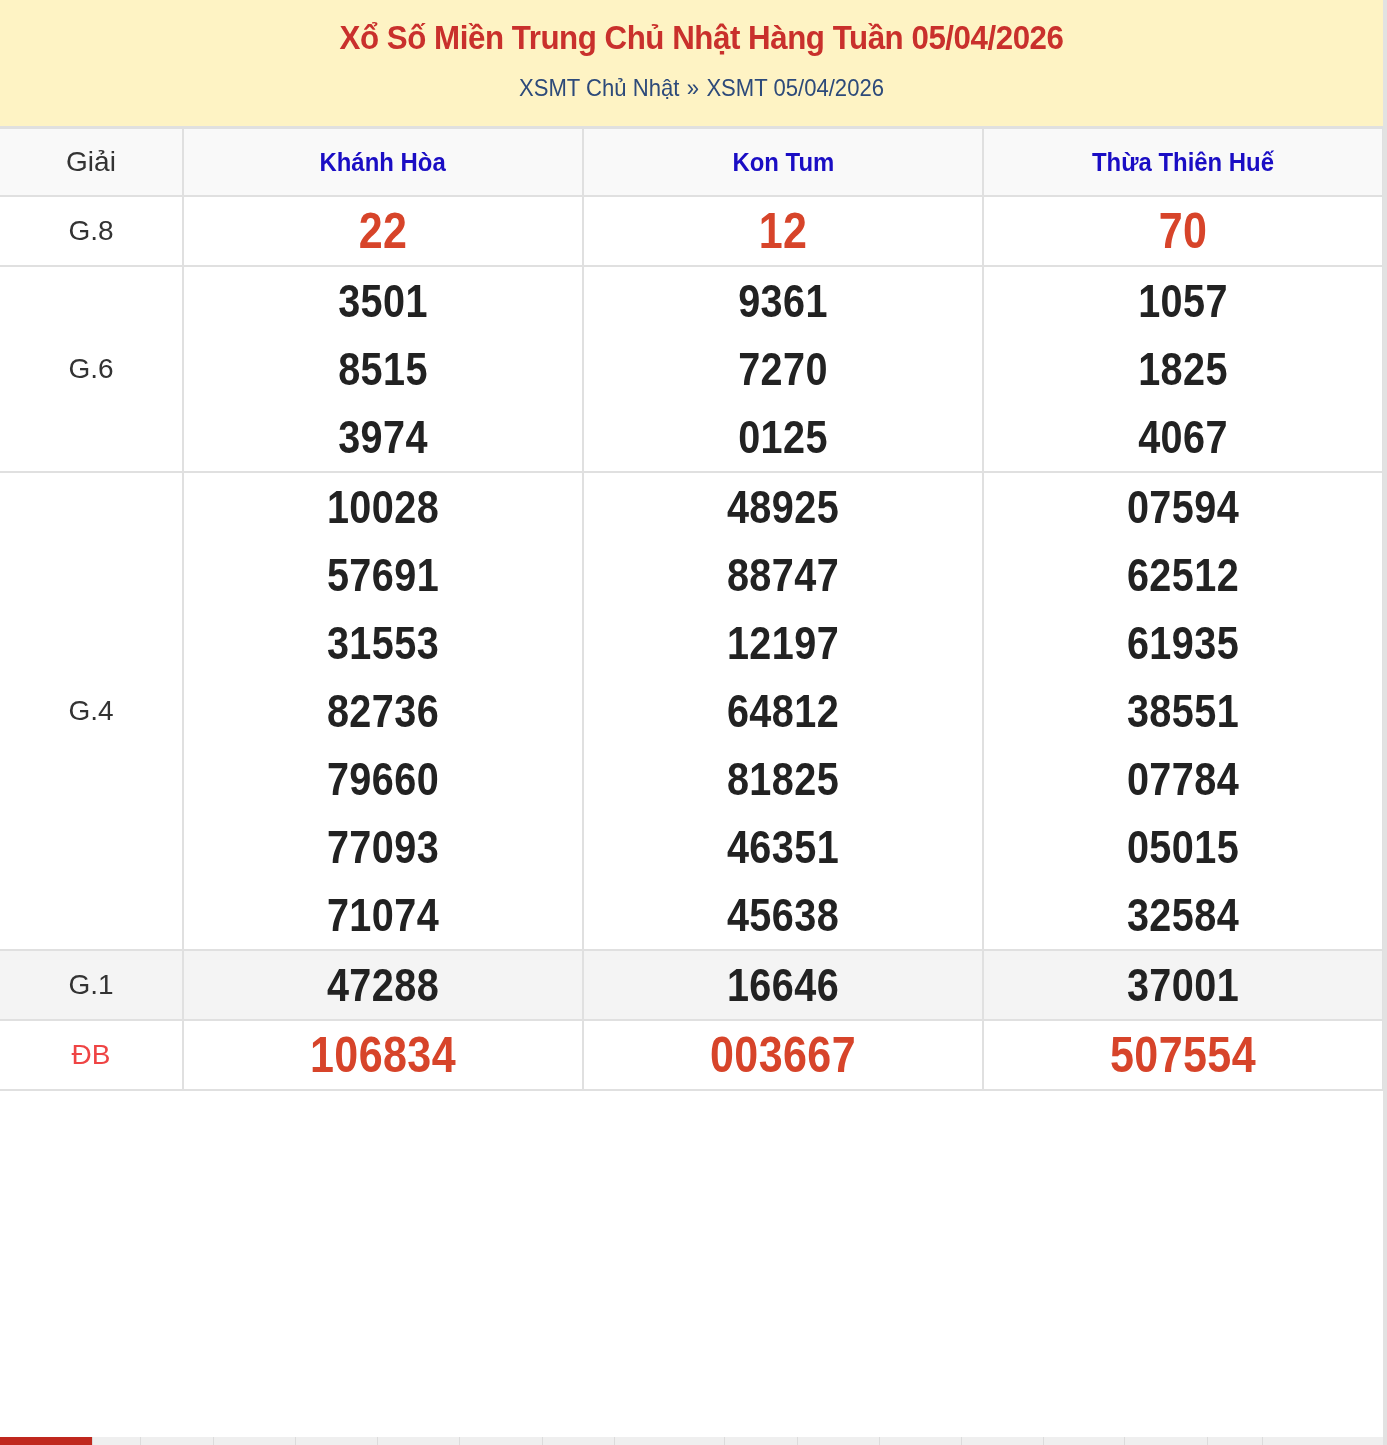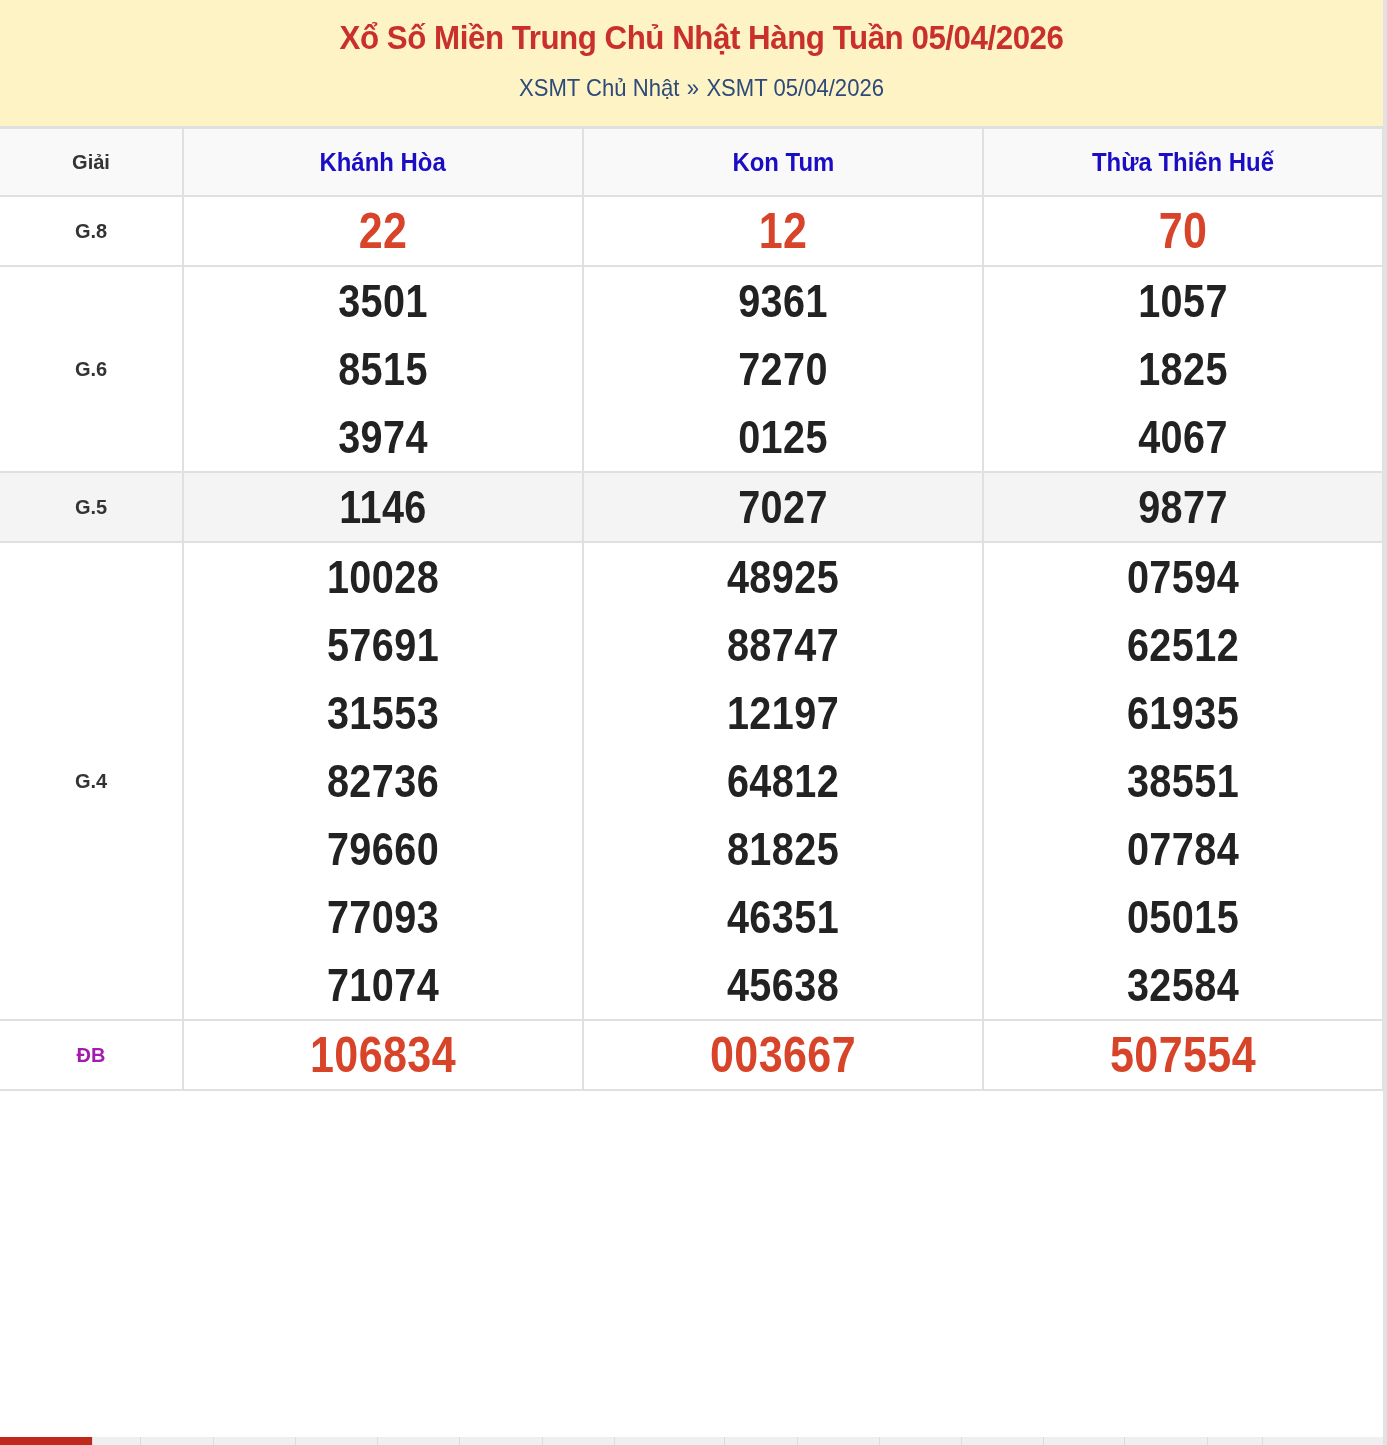--- a/index.html
+++ b/index.html
@@ -30,31 +30,31 @@
     position: absolute; left: 0; top: 127px; width: 1383px;
     border-collapse: collapse; table-layout: fixed;
   }
   table.results col.c0 { width: 183px; }
   table.results col.cn { width: 400px; }
   table.results th, table.results td {
     border: 2px solid #e0e0e0; text-align: center; vertical-align: middle; padding: 0;
   }
   table.results tr > :first-child { border-left: none; }
   thead th { height: 66px; background: #f9f9f9; }
-  .lbl { font-size: 20px; color: #333; font-weight: bold; }
+  .lbl { font-size: 28px; color: #333; font-weight: normal; }
   .prov { font-size: 26px; font-weight: bold; color: #1a0dc4; transform: scaleX(0.92); display: inline-block; }
   tr.alt td { background: #f4f4f4; }
   tr.plain td { background: #fff; }
   .num {
     display: block; font-weight: bold; color: #222; font-size: 46px; line-height: 68px;
     transform: scaleX(0.86); letter-spacing: 0.5px;
   }
   .num.red { color: #d7442a; font-size: 50px; }
   .num.db { color: #d7442a; font-size: 50px; }
-  .lbl.red { color: #a21caf; }
+  .lbl.red { color: #ef4444; }
 
   .tabstrip {
     position: absolute; left: 0; top: 1437px; width: 1383px; height: 8px;
     display: flex; background: #efefef;
   }
   .tab { height: 8px; border-right: 1px solid #dcdcdc; box-sizing: border-box; background: #efefef; }
   .tab.active { background: #c0281e; }
   .gutter { position: absolute; left: 1383px; top: 0; width: 4px; height: 1445px; background: #e2e2e2; }
 </style>
 </head>
@@ -107,32 +107,20 @@
             <span class="num">9361</span>
             <span class="num">7270</span>
             <span class="num">0125</span>
           </td>
           <td>
             <span class="num">1057</span>
             <span class="num">1825</span>
             <span class="num">4067</span>
           </td>
         </tr>
-        <tr class="alt">
-          <td><span class="lbl">G.5</span></td>
-          <td>
-            <span class="num">1146</span>
-          </td>
-          <td>
-            <span class="num">7027</span>
-          </td>
-          <td>
-            <span class="num">9877</span>
-          </td>
-        </tr>
         <tr class="plain">
           <td><span class="lbl">G.4</span></td>
           <td>
             <span class="num">10028</span>
             <span class="num">57691</span>
             <span class="num">31553</span>
             <span class="num">82736</span>
             <span class="num">79660</span>
             <span class="num">77093</span>
             <span class="num">71074</span>
@@ -147,20 +135,32 @@
             <span class="num">45638</span>
           </td>
           <td>
             <span class="num">07594</span>
             <span class="num">62512</span>
             <span class="num">61935</span>
             <span class="num">38551</span>
             <span class="num">07784</span>
             <span class="num">05015</span>
             <span class="num">32584</span>
+          </td>
+        </tr>
+        <tr class="alt">
+          <td><span class="lbl">G.1</span></td>
+          <td>
+            <span class="num">47288</span>
+          </td>
+          <td>
+            <span class="num">16646</span>
+          </td>
+          <td>
+            <span class="num">37001</span>
           </td>
         </tr>
         <tr class="plain">
           <td><span class="lbl red">ĐB</span></td>
           <td>
             <span class="num db">106834</span>
           </td>
           <td>
             <span class="num db">003667</span>
           </td>

